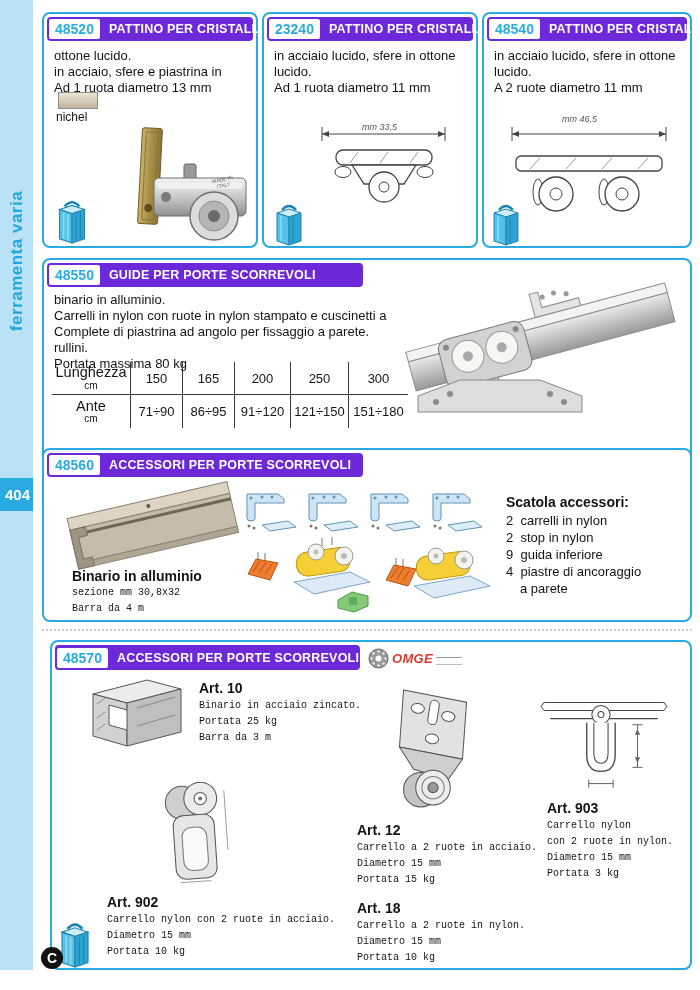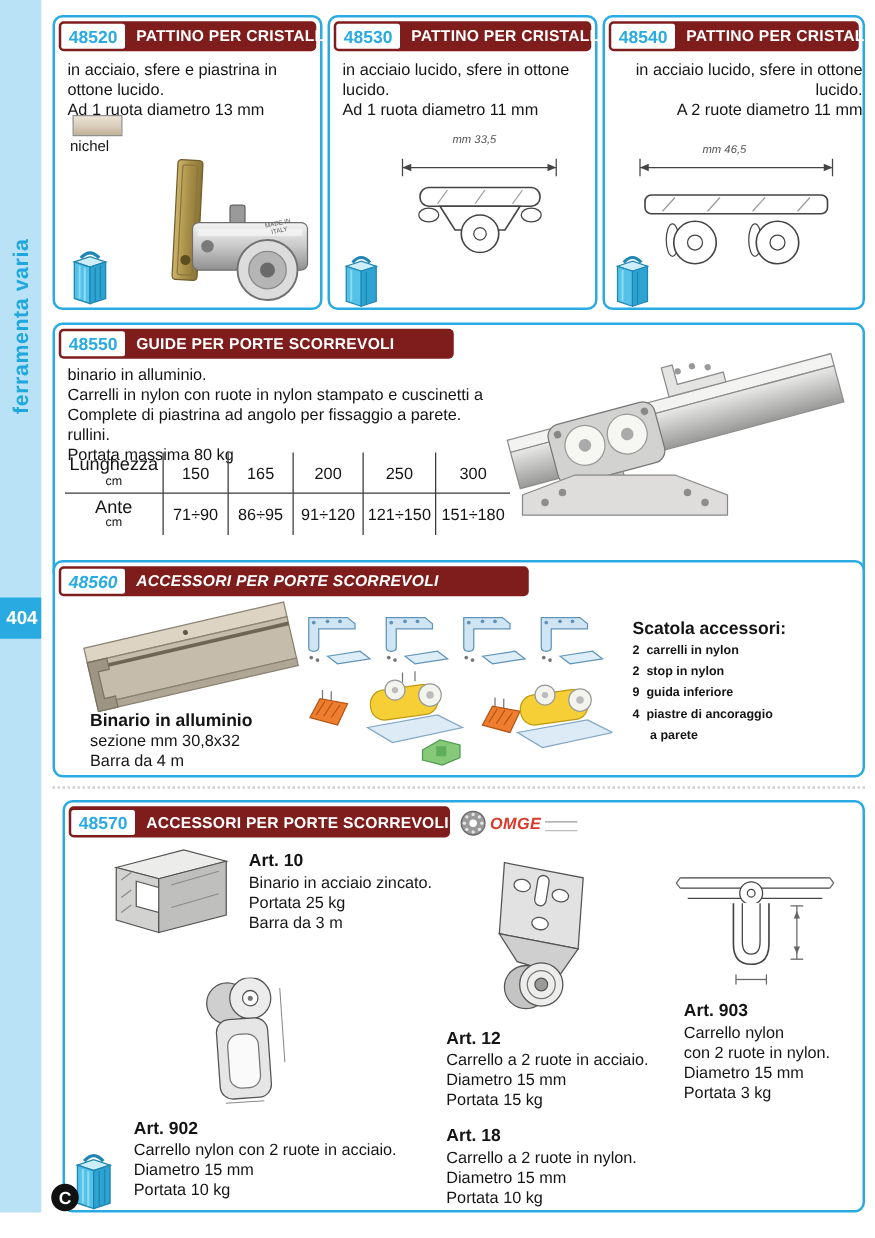--- a/index.html
+++ b/index.html
@@ -21,21 +21,21 @@
     padding-right:3px; box-sizing:border-box;
   }
   .c-logo {
     position:absolute; left:41px; top:947px; width:22px; height:22px; border-radius:50%;
     background:#111; color:#fff; font-weight:bold; font-size:14px; line-height:22px;
     text-align:center; z-index:5;
   }
   
   .box { position:absolute; border:2px solid #29abe2; border-radius:8px; background:#fff; box-sizing:border-box; }
   .hdr {
-    position:absolute; left:3px; top:3px; height:24px; background:#7f1d1d; border-radius:4px;
+    position:absolute; left:3px; top:3px; height:24px; background:#6d28d9; border-radius:4px;
     display:flex; align-items:center; gap:9px; padding:0 8px 0 2px; box-sizing:border-box;
   }
   .hdr-full { right:3px; }
   .code {
     background:#fff; color:#29abe2; font-weight:bold; font-size:14px;
     padding:0 6px; border-radius:2px; height:20px; line-height:20px;
   }
   .hdr-title { color:#fff; font-weight:bold; font-size:12.5px; letter-spacing:0.2px; white-space:nowrap; }
   .desc { position:absolute; font-size:13px; line-height:16px; }
   .desc div { margin:0; }
@@ -49,25 +49,25 @@
     transform:rotate(-12deg); text-align:center; }
   
   .tbl { position:absolute; display:grid; grid-template-columns:78px 52px 52px 56px 58px 60px; }
   .tc { height:33px; display:flex; align-items:center; justify-content:center; font-size:13px; box-sizing:border-box; }
   .tc.head { flex-direction:column; line-height:1; gap:1px; font-size:14.5px; }
   .tc .unit { font-size:10px; }
   .vl { border-left:1.2px solid #3a3a3a; }
   .r1 { border-bottom:1.5px solid #3a3a3a; }
   
   .kit-title { font-size:14px; font-weight:bold; margin-bottom:2px; }
-  .kit-item { font-size:10px; line-height:17px; white-space:pre;font-weight:bold; }
+  .kit-item { font-size:13px; line-height:17px; white-space:pre; }
   .kit-item:last-child { padding-left:14px; }
   
   .art-name { font-size:14px; font-weight:bold; margin-bottom:2px; }
-  .art-line { font-size:13px; line-height:16px; }
+  .art-line { font-size:10px; line-height:16px;font-family:Liberation Mono, monospace; }
   
   .omge { position:absolute; display:flex; align-items:center; gap:3px; }
   .omge-text { color:#d93a2b; font-weight:bold; font-style:italic; font-size:13px; letter-spacing:0.3px; }
   .omge-fine { width:26px; height:6px; border-top:1px solid #9a9a9a; border-bottom:1px solid #bdbdbd; margin-top:4px; }
   .cutline { position:absolute; left:42px; top:629px; width:650px; border-top:2px dotted #cfcfcf; }
   svg { display:block; }
 </style>
 </head>
 <body>
 
@@ -76,22 +76,22 @@
 </div>
 <div class="page-badge">404</div>
 <div class="c-logo">C</div>
 
 <div class="box" style="left:42px;top:12px;width:216px;height:236px;">
   <div class="hdr hdr-full">
     <span class="code">48520</span>
     <span class="hdr-title">PATTINO PER CRISTALLI</span>
   </div>
   <div class="desc" style="left:10px;top:34px;width:200px;">
+    <div>ottone lucido.</div>
     <div>in acciaio, sfere e piastrina in</div>
-    <div>ottone lucido.</div>
     <div>Ad 1 ruota diametro 13 mm</div>
   </div>
   <div class="swatch" style="left:14px;top:78px;"></div>
   <div class="swatch-label" style="left:12px;top:96px;">nichel</div>
   <div class="abs" style="left:52px;top:112px;">
     <svg width="160" height="118" viewBox="0 0 160 118">
       <defs>
         <linearGradient id="g1s" x1="0" y1="0" x2="0" y2="1">
           <stop offset="0" stop-color="#f4f4f4"></stop>
             <stop offset="0.5" stop-color="#c9c9c9"></stop>
@@ -127,21 +127,21 @@
       <line x1="9" y1="16" x2="9" y2="41" stroke="#8fdcf2" stroke-width="1.5"></line>
       <line x1="13" y1="17.5" x2="13" y2="43" stroke="#8fdcf2" stroke-width="1.5"></line>
       <line x1="21" y1="17.5" x2="21" y2="43" stroke="#1f86b3"></line>
       <line x1="25" y1="16" x2="25" y2="41" stroke="#1f86b3"></line>
     </svg>
   </div>
 </div>
 
 <div class="box" style="left:262px;top:12px;width:216px;height:236px;">
   <div class="hdr hdr-full">
-    <span class="code">48530</span>
+    <span class="code">23240</span>
     <span class="hdr-title">PATTINO PER CRISTALLI</span>
   </div>
   <div class="desc" style="left:10px;top:34px;width:200px;">
     <div>in acciaio lucido, sfere in ottone</div>
     <div>lucido.</div>
     <div>Ad 1 ruota diametro 11 mm</div>
   </div>
   <div class="abs" style="left:52px;top:104px;">
     <svg width="135" height="92" viewBox="0 0 135 92" fill="none" stroke="#444">
       <line x1="6" y1="16" x2="129" y2="16"></line>
@@ -153,34 +153,34 @@
       <line x1="34" y1="45" x2="42" y2="34" stroke="#999"></line>
       <line x1="64" y1="45" x2="72" y2="34" stroke="#999"></line>
       <line x1="94" y1="45" x2="102" y2="34" stroke="#999"></line>
       <ellipse cx="27" cy="54" rx="8" ry="5.5" fill="#fff"></ellipse>
       <ellipse cx="109" cy="54" rx="8" ry="5.5" fill="#fff"></ellipse>
       <path d="M36,47 L100,47 L88,66 L48,66 Z" fill="#fff" stroke-width="1.3"></path>
       <circle cx="68" cy="69" r="15" fill="#fff" stroke-width="1.3"></circle>
       <circle cx="68" cy="69" r="5" fill="#fff"></circle>
     </svg>
   </div>
-  <span class="dim-label" style="left:98px;top:92px;">mm 33,5</span>
+  <span class="dim-label" style="left:98px;top:108px;">mm 33,5</span>
   <div class="abs" style="left:8px;top:186px;">
     <svg width="34" height="46" viewBox="0 0 34 46">
       <path d="M10,10 Q17,2 24,10" fill="none" stroke="#1f86b3" stroke-width="2.5"></path>
       <polygon points="5,13 17,9 29,13 17,17" fill="#cdeef9" stroke="#1f86b3"></polygon>
       <polygon points="5,13 17,17 17,45 5,41" fill="#54c2e8" stroke="#1f86b3"></polygon>
       <polygon points="29,13 17,17 17,45 29,41" fill="#2da3d2" stroke="#1f86b3"></polygon>
       <line x1="9" y1="16" x2="9" y2="41" stroke="#8fdcf2" stroke-width="1.5"></line>
       <line x1="21" y1="17.5" x2="21" y2="43" stroke="#1f86b3"></line>
     </svg>
   </div>
 </div>
 
-<div class="box" style="left:482px;top:12px;width:210px;height:236px;text-align:right;">
+<div class="box" style="left:482px;top:12px;width:210px;height:236px;">
   <div class="hdr hdr-full">
     <span class="code">48540</span>
     <span class="hdr-title">PATTINO PER CRISTALLI</span>
   </div>
   <div class="desc" style="left:10px;top:34px;width:196px;">
     <div>in acciaio lucido, sfere in ottone</div>
     <div>lucido.</div>
     <div>A 2 ruote diametro 11 mm</div>
   </div>
   <div class="abs" style="left:20px;top:104px;">
@@ -276,21 +276,21 @@
       <path d="M26,130 L68,114 L148,114 L190,130 L190,146 L26,146 Z" fill="#dedddb" stroke="#888"></path>
       <circle cx="44" cy="136" r="3" fill="#8d8d8d"></circle>
         <circle cx="58" cy="128" r="3" fill="#8d8d8d"></circle>
       <circle cx="158" cy="128" r="3" fill="#8d8d8d"></circle>
         <circle cx="172" cy="136" r="3" fill="#8d8d8d"></circle>
     </svg>
   </div>
 </div>
 
 <div class="box" style="left:42px;top:448px;width:650px;height:174px;">
-  <div class="hdr" style="width:376px;font-style:italic;">
+  <div class="hdr" style="width:316px;">
     <span class="code">48560</span>
     <span class="hdr-title">ACCESSORI PER PORTE SCORREVOLI</span>
   </div>
   <div class="abs" style="left:16px;top:22px;">
     <svg width="180" height="98" viewBox="0 0 180 98">
       <g transform="rotate(-13 90 50)">
         <rect x="10" y="28" width="164" height="12" fill="#ddd4c3" stroke="#8a8272"></rect>
         <rect x="10" y="40" width="164" height="34" fill="#c6bcab" stroke="#8a8272"></rect>
         <rect x="10" y="44" width="164" height="3" fill="#6e6554"></rect>
         <rect x="10" y="74" width="164" height="6" fill="#b0a695" stroke="#8a8272"></rect>

